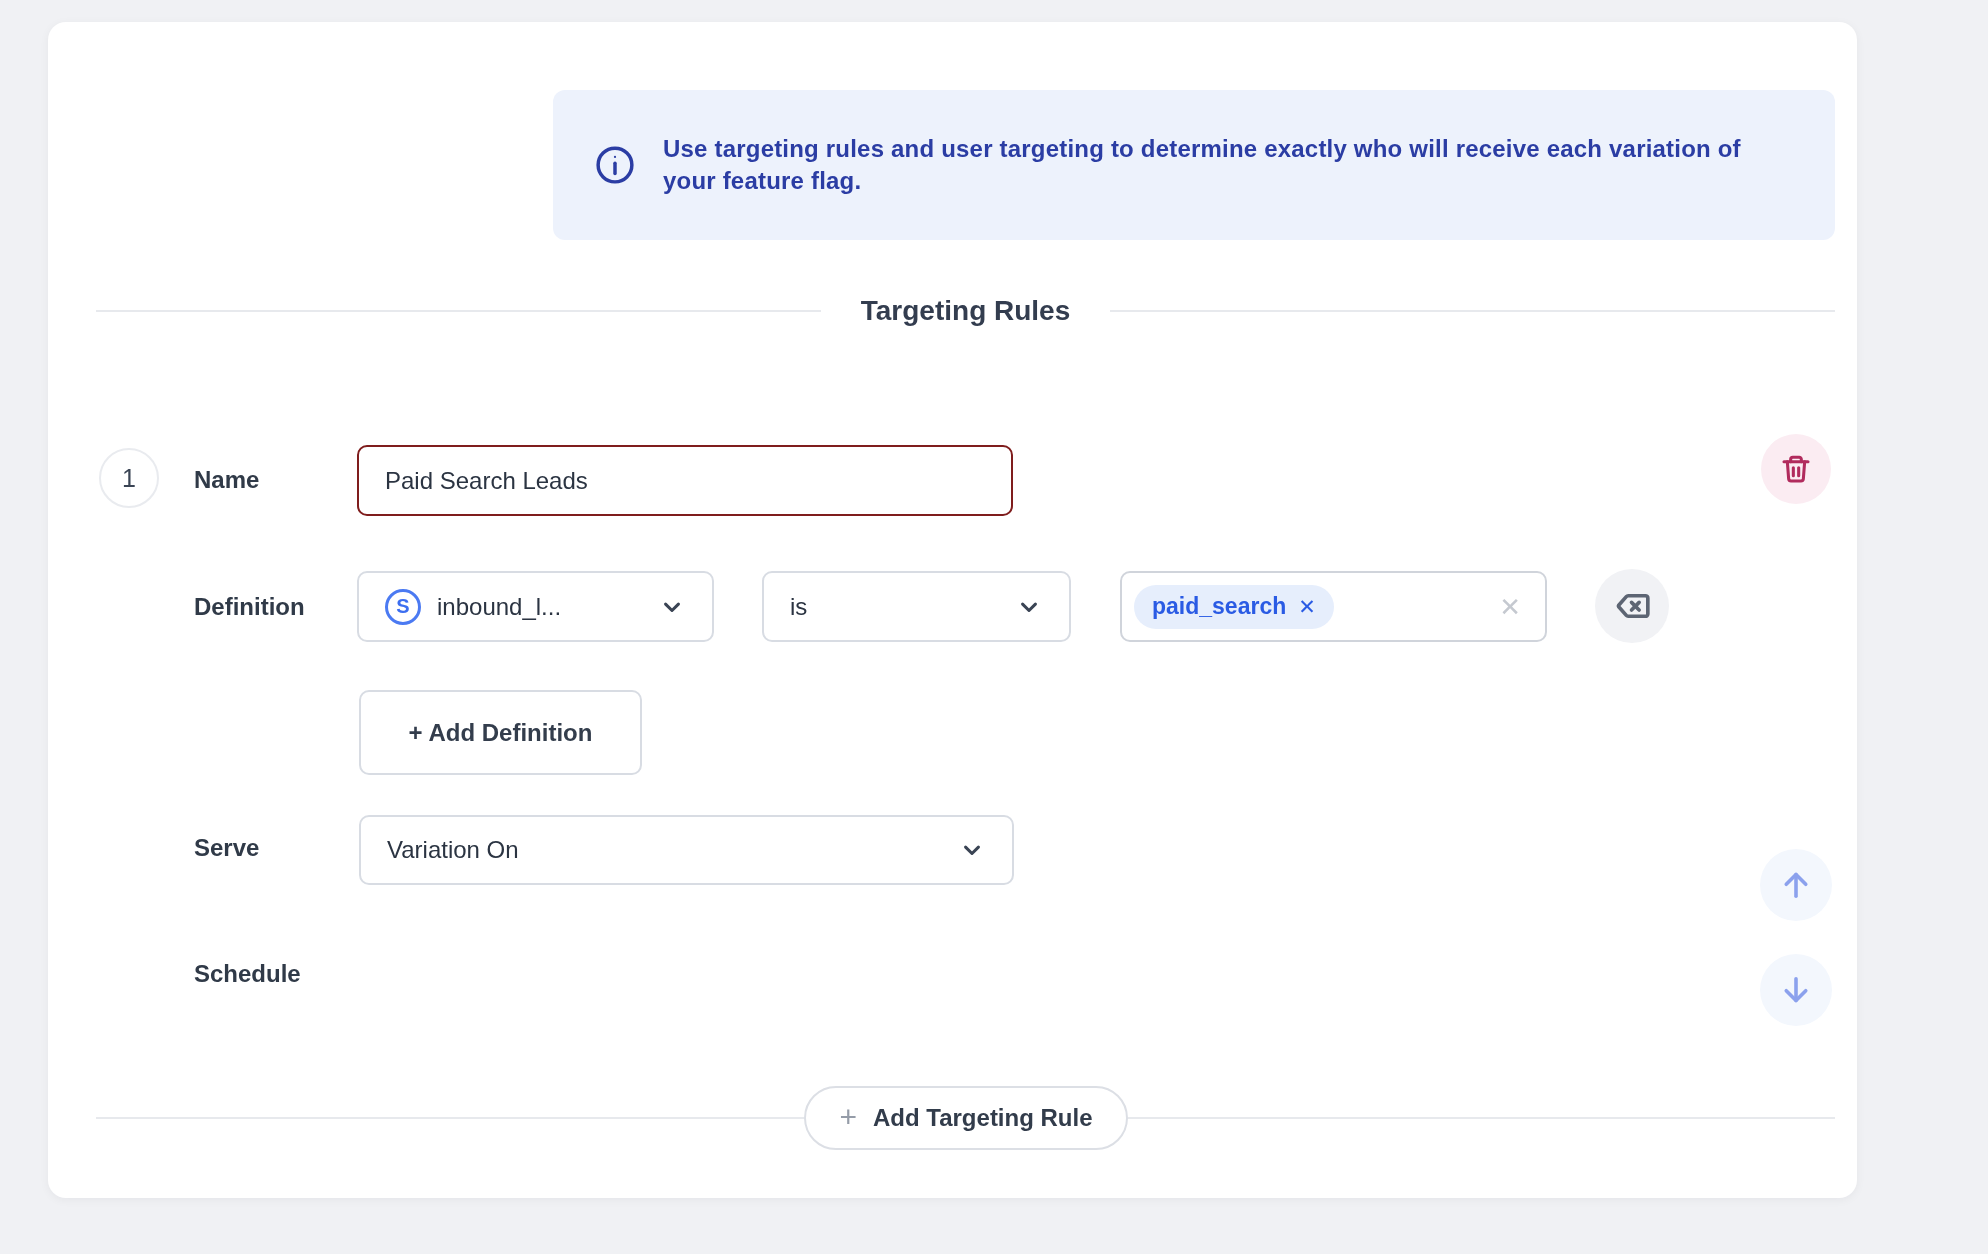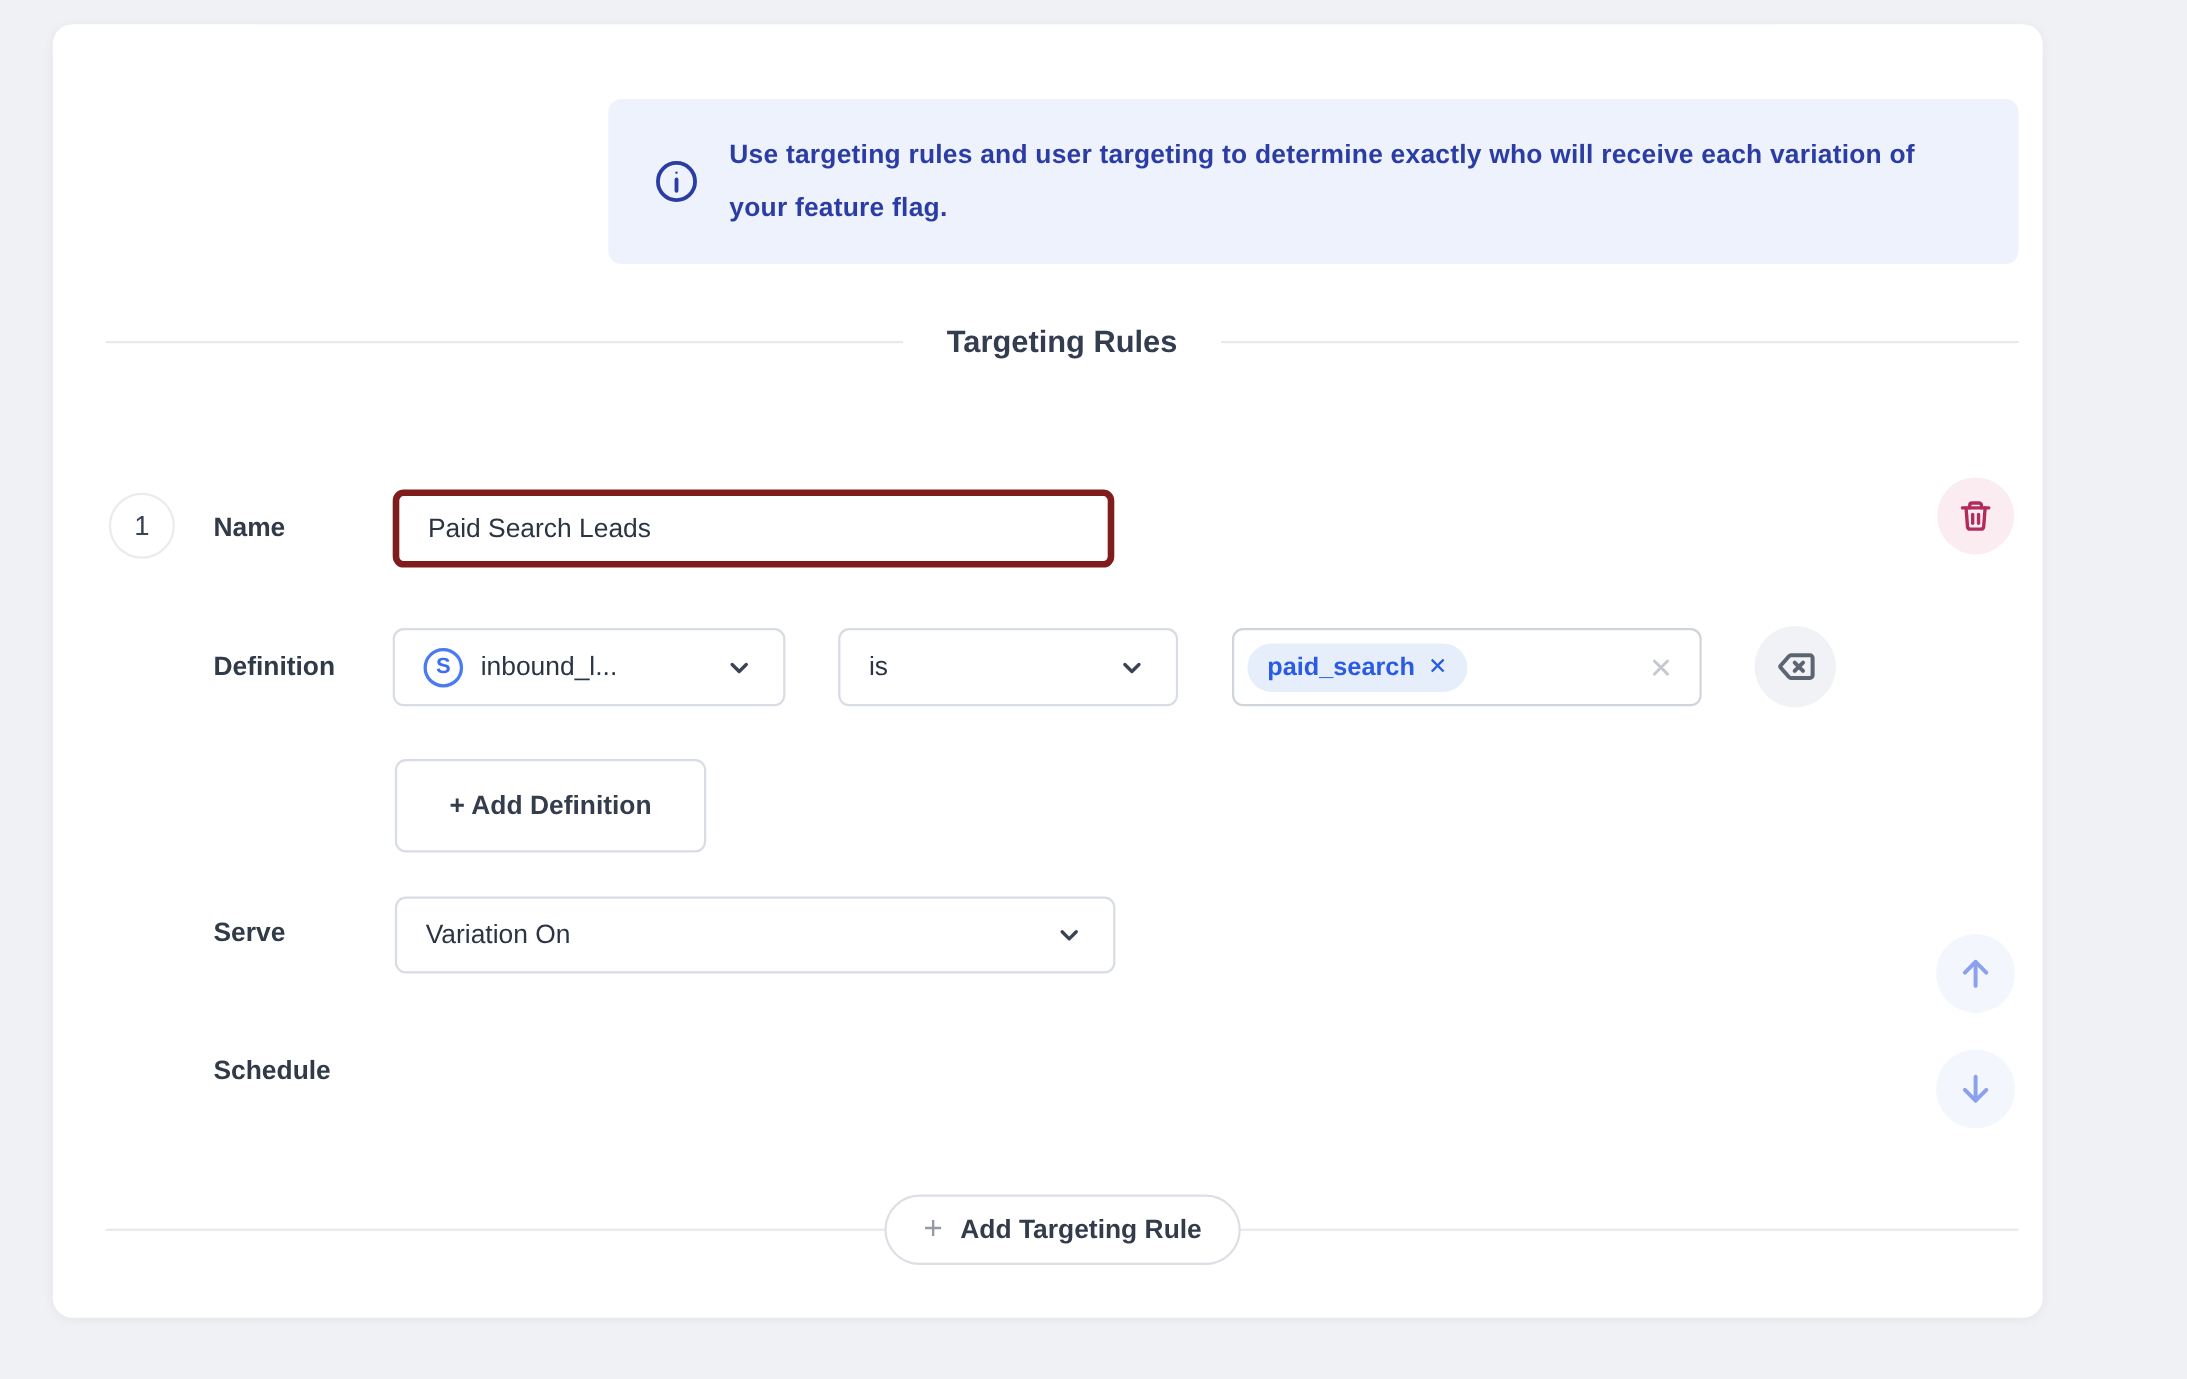--- a/index.html
+++ b/index.html
@@ -31,21 +31,21 @@
     background:#ffffff;display:flex;align-items:center;justify-content:center;
   }
   .toggle-label{font-size:27px;font-weight:700;color:#2a5a52;letter-spacing:.2px;}
   .banner{
     position:absolute;left:505px;top:68px;width:1282px;height:150px;
     background:#edf2fc;border-radius:12px;
     display:flex;align-items:center;box-sizing:border-box;padding:0 60px 0 40px;gap:26px;
   }
   .info-icon{flex:0 0 auto;display:flex;}
   .banner-text{
-    font-size:24px;line-height:48px;font-weight:600;color:#2b3da4;letter-spacing:.2px;
+    font-size:24px;line-height:32px;font-weight:600;color:#2b3da4;letter-spacing:.2px;
   }
   
   .section-head{
     position:absolute;left:48px;top:264px;width:1739px;height:50px;
     display:flex;align-items:center;gap:40px;
   }
   .section-head .line{flex:1;height:2px;background:#e7e9ed;}
   .section-title{font-size:28px;font-weight:700;color:#333d4f;white-space:nowrap;}
   
   .rule-index{
@@ -53,21 +53,21 @@
     border:2px solid #e9ebef;box-sizing:border-box;
     display:flex;align-items:center;justify-content:center;
     font-size:25px;color:#3a4454;font-weight:400;background:#fff;
   }
   .field-label{
     position:absolute;left:146px;font-size:24px;font-weight:600;color:#303a48;
     transform:translateY(-50%);
   }
   .text-input{
     position:absolute;left:309px;top:423px;width:656px;height:71px;
-    border:6px solid #7f1d1d;border-radius:10px;box-sizing:border-box;
+    border:2px solid #7f1d1d;border-radius:10px;box-sizing:border-box;
     font-size:24px;color:#2b3442;padding:0 26px;outline:none;background:#fff;
     font-family:inherit;
   }
   .dd{
     position:absolute;height:71px;border:2px solid #d8dce3;border-radius:10px;
     box-sizing:border-box;background:#fff;display:flex;align-items:center;
     padding:0 60px 0 26px;cursor:pointer;
   }
   .dd .dd-text{font-size:24px;color:#2b3442;font-weight:500;white-space:nowrap;}
   .dd .chev{position:absolute;right:26px;top:50%;transform:translateY(-50%);display:flex;}

